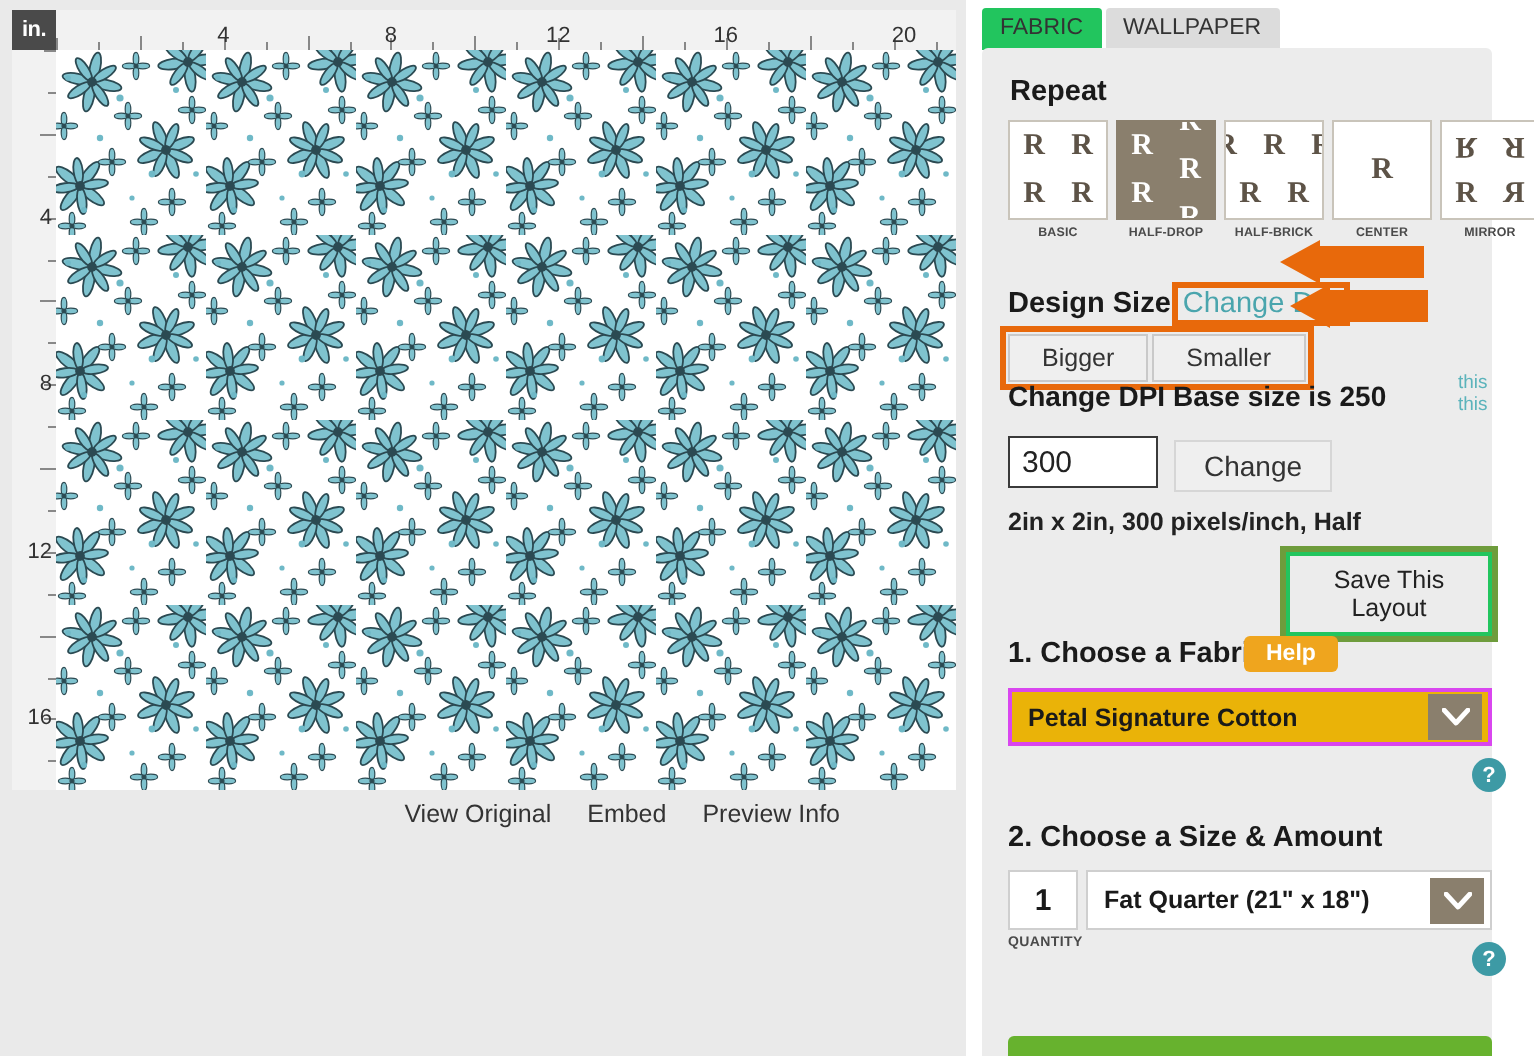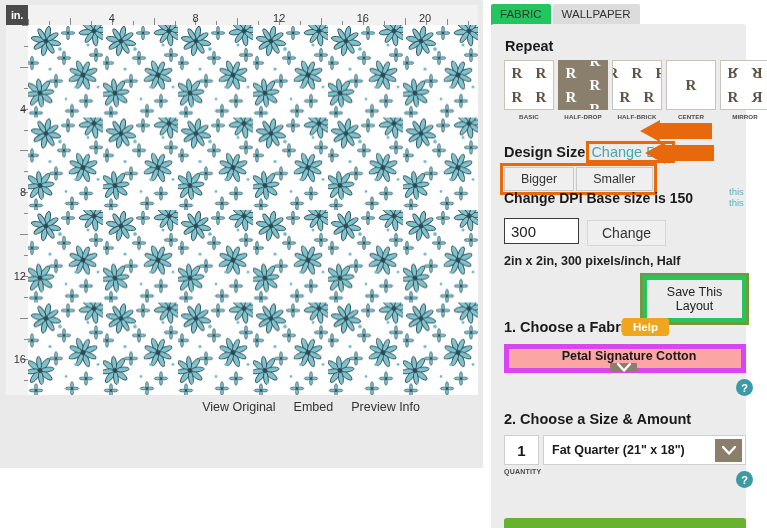--- a/index.html
+++ b/index.html
@@ -8,21 +8,21 @@
     width: 767px; height: 528px;
     background: #ffffff;
     font-family: "Liberation Sans", sans-serif;
     overflow: hidden;
   }
   #app { position: relative; width: 767px; height: 528px; }
 
   
   #preview-pane {
     position: absolute; left: 0; top: 0;
-    width: 483px; height: 468px;
+    width: 483px; height: 528px;
     background: #eaeaea;
   }
   #ruler-corner {
     position: absolute; left: 6px; top: 5px;
     width: 22px; height: 20px;
     background: #4a4a4a; color: #ffffff;
     font-size: 11px; font-weight: bold;
     display: flex; align-items: center; justify-content: center;
     letter-spacing: -0.3px;
   }
@@ -191,35 +191,35 @@
     font-size: 14px; color: #333; padding: 4px 14px; cursor: pointer;
     font-family: "Liberation Sans", sans-serif;
   }
   #size-desc {
     position: absolute; left: 13px; top: 230px;
     font-size: 12.5px; color: #222; font-weight: bold;
   }
 
   #save-layout-btn {
     position: absolute; left: 152px; top: 252px;
-    background: #ececec; border: 4px solid #22c55e;
+    background: #ececec; border: 2px solid #22c55e;
     font-size: 12.5px; color: #222; padding: 5px 10px; cursor: pointer;
     font-family: "Liberation Sans", sans-serif;
   }
 
   #fabric-step { position: absolute; left: 13px; top: 295px; font-size: 14.5px; font-weight: bold; color: #1a1a1a; }
   #fabric-help {
     position: absolute; left: 131px; top: 294px;
     background: #efa51e; color: #fff; font-size: 11.5px; font-weight: bold;
     padding: 3px 11px; border-radius: 3px; cursor: pointer;
   }
   #fabric-select {
     position: absolute; left: 13px; top: 320px;
-    width: 242px; height: 29px; background: #fca5a5; border: 5px solid #d946ef;
-    display: flex; align-items: center; cursor: pointer; flex-direction: column;
+    width: 242px; height: 29px; background: #eab308; border: 2px solid #d946ef;
+    display: flex; align-items: center; cursor: pointer;
   }
   #fabric-select-value { flex: 1; padding-left: 8px; font-size: 12.5px; color: #1a1a1a; font-weight: bold; }
   .sel-arrow {
     width: 27px; height: 23px; background: #8a7f6d; margin-right: 3px;
     display: flex; align-items: center; justify-content: center;
   }
   .sel-arrow svg { display: block; }
 
   .help-circle {
     position: absolute; width: 17px; height: 17px; border-radius: 50%;
@@ -288,21 +288,21 @@
         <div class="tick-v" style="left: 334.884px; height: 6px;"></div>
         <div class="tick-v" style="left: 355.814px; height: 4px;"></div>
         <div class="tick-v" style="left: 376.744px; height: 7px;"></div>
         <div class="tick-v" style="left: 397.674px; height: 4px;"></div>
         <div class="tick-v" style="left: 418.605px; height: 6px;"></div>
         <div class="tick-v" style="left: 439.535px; height: 4px;"></div>
         <div class="rlabel-h" style="left: 83.7209px;">4</div>
         <div class="rlabel-h" style="left: 167.442px;">8</div>
         <div class="rlabel-h" style="left: 251.163px;">12</div>
         <div class="rlabel-h" style="left: 334.884px;">16</div>
-        <div class="rlabel-h" style="left: 397px;">20</div>
+        <div class="rlabel-h" style="left: 424px;">20</div>
       </div>
     <div id="ruler-left">
         <div class="tick-h" style="top: 0px; width: 6px;"></div>
         <div class="tick-h" style="top: 20.904px; width: 4px;"></div>
         <div class="tick-h" style="top: 41.8079px; width: 8px;"></div>
         <div class="tick-h" style="top: 62.7119px; width: 4px;"></div>
         <div class="tick-h" style="top: 83.6158px; width: 6px;"></div>
         <div class="tick-h" style="top: 104.52px; width: 4px;"></div>
         <div class="tick-h" style="top: 125.424px; width: 8px;"></div>
         <div class="tick-h" style="top: 146.328px; width: 4px;"></div>
@@ -460,21 +460,21 @@
 
       <div id="size-btns" class="hl-orange">
         <div id="size-btn-group" style="display:flex;gap:2px;">
           <button class="sz-btn">Bigger</button>
           <button class="sz-btn">Smaller</button>
         </div>
       </div>
 
       <div id="dpi-head">
         <b>Change DPI</b>
-        <span>Base size is 150</span>
+        <span>Base size is 250</span>
       </div>
 
       <a href="#" id="hide-this"><span>this</span><br><span>this</span></a>
 
       <input id="dpi-input" type="text" value="300" style="">
 
       <button id="dpi-change-btn">Change</button>
 
       <div id="size-desc">2in x 2in, 300 pixels/inch, Half</div>
 

